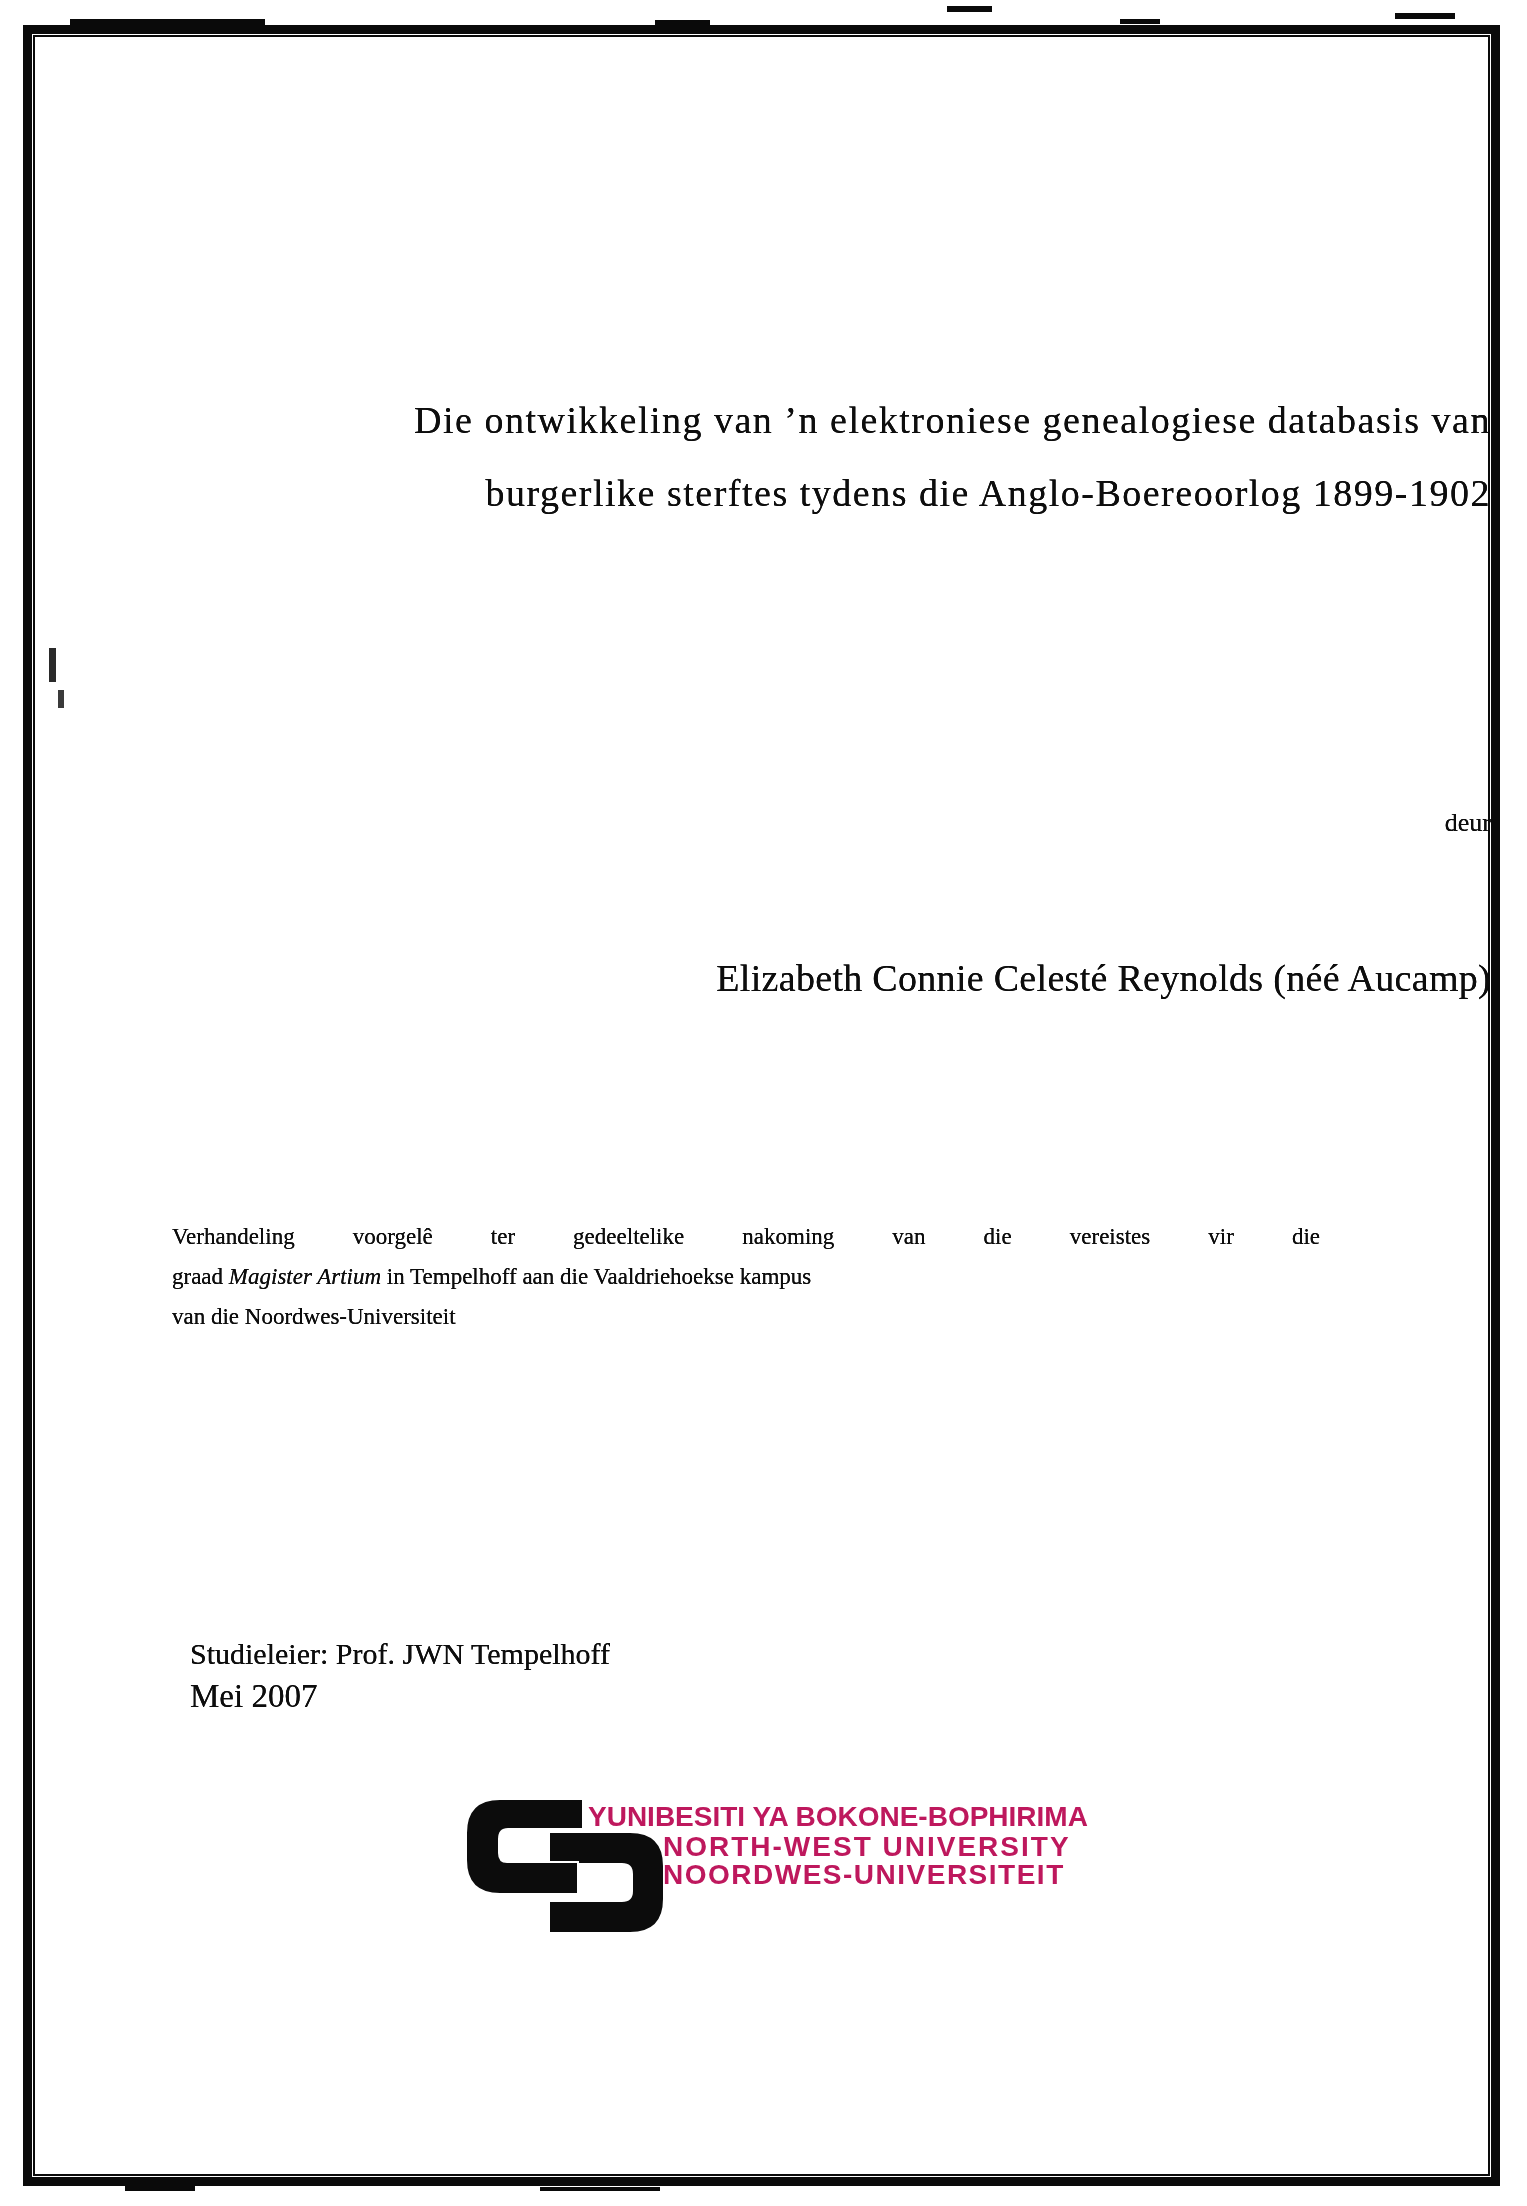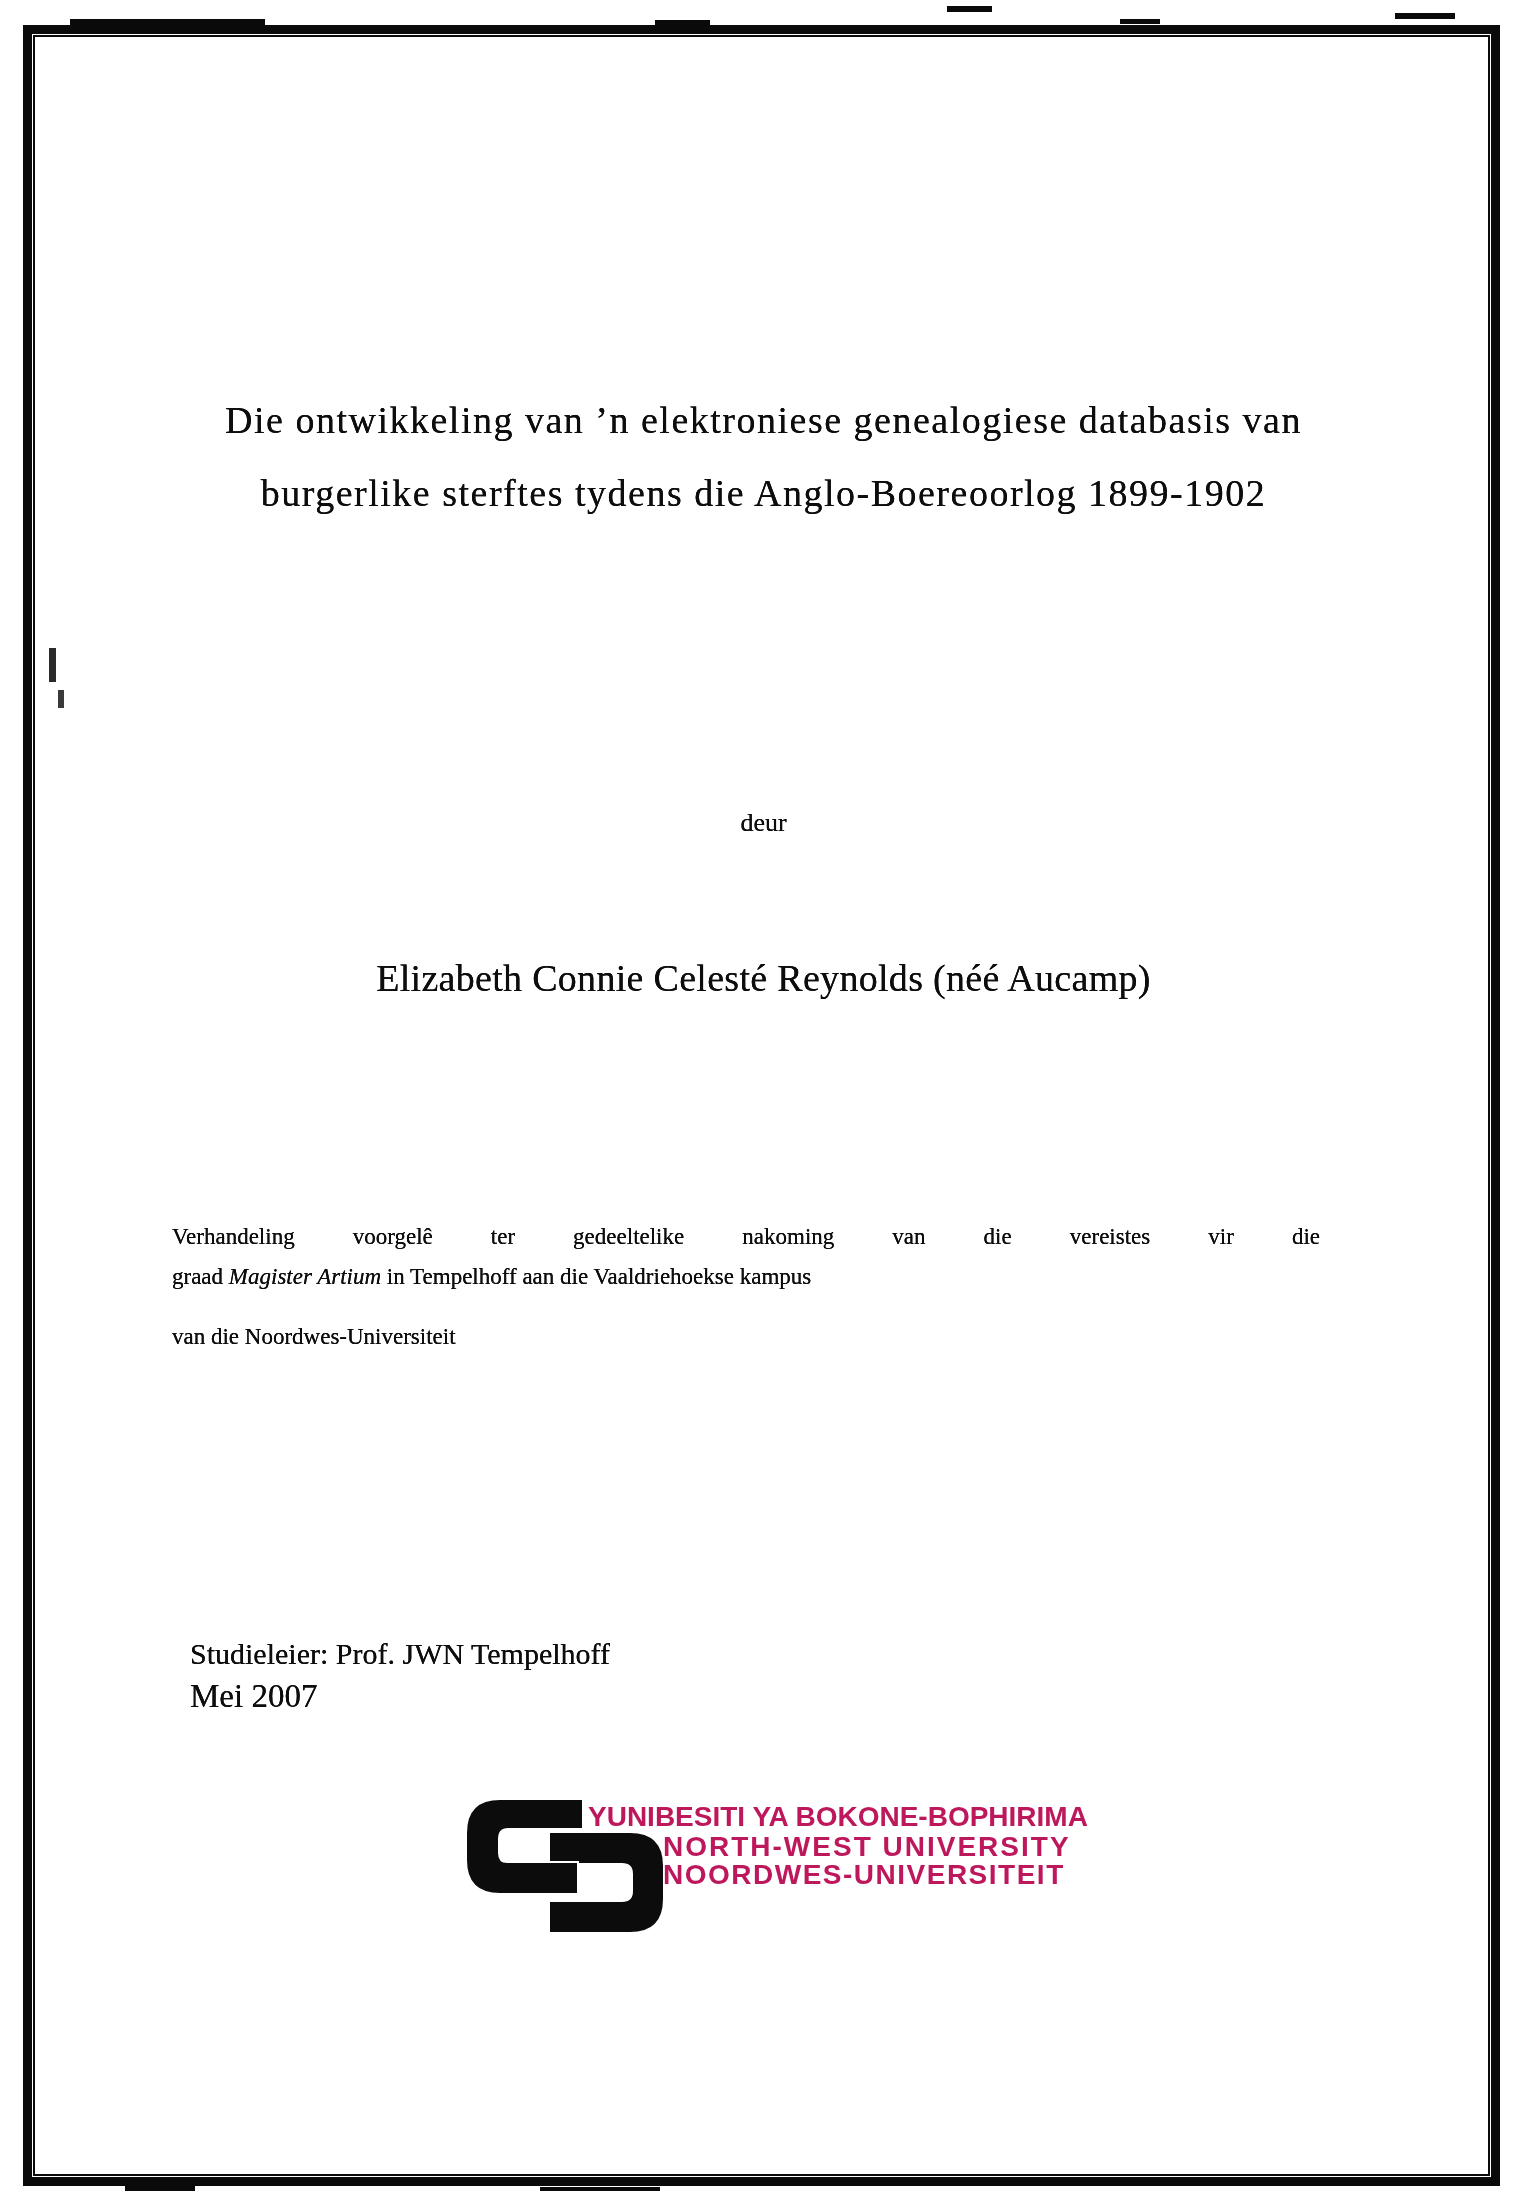--- a/index.html
+++ b/index.html
@@ -40,21 +40,21 @@
   .a6 { left: 125px;  top: 2186px; width: 70px;  height: 5px; }
   .a7 { left: 540px;  top: 2187px; width: 120px; height: 4px; }
   .a8 { left: 49px;   top: 648px;  width: 7px;   height: 34px; background:#2a2a2a; }
   .a9 { left: 58px;   top: 690px;  width: 6px;   height: 18px; background:#3a3a3a; }
 
   
   .centered {
     position: absolute;
     left: 36px;
     width: 1455px;
-    text-align: center;
+    text-align: right;
     white-space: nowrap;
   }
   .scan-ink { text-shadow: 0 0 0.5px #000; }
 
   .title-line { font-size: 38px; line-height: 44px; letter-spacing: 1.5px; }
   .title-1 { top: 398px; }
   .title-2 { top: 471px; }
 
   .byline { top: 804px; font-size: 26px; line-height: 38px; }
 
@@ -62,21 +62,21 @@
 
   .statement-line {
     position: absolute;
     left: 172px;
     width: 1148px;
     font-size: 23px;
     line-height: 40px;
   }
   .st-1 { top: 1217px; text-align: justify; text-align-last: justify; }
   .st-2 { top: 1257px; }
-  .st-3 { top: 1297px; margin-top: 20px; }
+  .st-3 { top: 1297px; }
   .italic { font-style: italic; }
 
   .supervisor { position: absolute; left: 190px; top: 1634px; font-size: 30px; line-height: 40px; }
   .date       { position: absolute; left: 190px; top: 1676px; font-size: 33px; line-height: 40px; }
 
   
   .logo-mark {
     position: absolute;
     left: 455px; top: 1795px;
     width: 220px; height: 140px;

